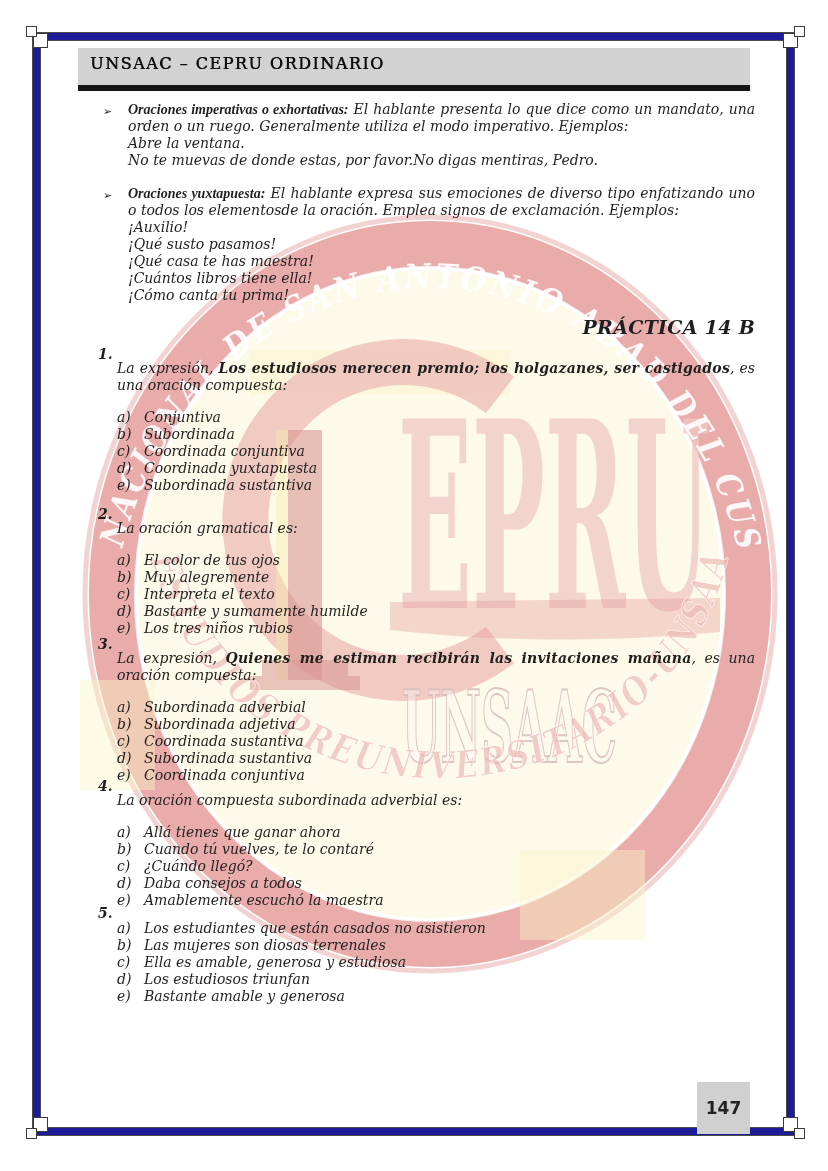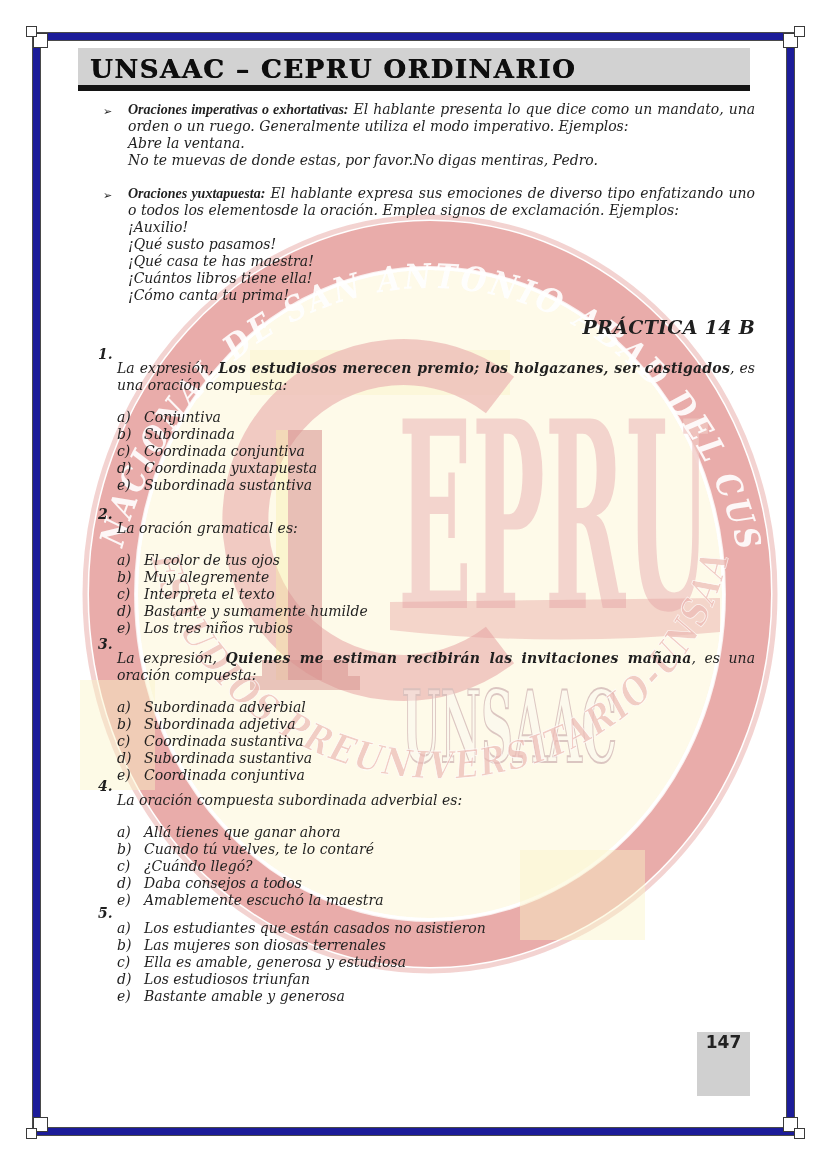--- a/index.html
+++ b/index.html
@@ -25,21 +25,21 @@
   .c-tl{left:40px;top:40px;} .c-tr{left:790px;top:40px;}
   .c-bl{left:40px;top:1124px;} .c-br{left:790px;top:1124px;}
 
   
   .header-box{
     position:absolute;left:78px;top:48px;width:672px;height:37px;
     background:#d2d2d2;z-index:4;
   }
   .header-title{
     position:absolute;left:12px;top:6px;
-    font-size:26px;font-weight:bold;letter-spacing:1.5px;color:#0e0e0e;
+    font-size:16px;font-weight:normal;letter-spacing:1.5px;color:#0e0e0e;
     text-shadow:0.6px 0 #0e0e0e;
     font-family:"DejaVu Serif", serif;white-space:nowrap;
   }
   .header-bar{
     position:absolute;left:78px;top:85px;width:672px;height:6px;
     background:#141414;z-index:4;
   }
 
   
   .watermark{position:absolute;left:0;top:0;z-index:1;pointer-events:none;}
@@ -66,22 +66,22 @@
   .q1{top:346px;} .q2{top:506px;} .q3{top:636px;} .q4{top:778px;} .q5{top:905px;}
   .q-num{position:absolute;left:0;top:0;font-weight:bold;}
   .q-text{margin-left:19px;text-align:justify;}
   .q-text b{letter-spacing:0.2px;margin-top:48px;}
   .options{margin:15px 0 0 19px;}
   .option{display:flex;}
   .opt-letter{width:27px;flex:none;}
 
   
   .pagenum{
-    position:absolute;left:697px;top:1032px;width:53px;height:64px;
-    background:#d0d0d0;display:flex;justify-content:center;
+    position:absolute;left:697px;top:1082px;width:53px;height:52px;
+    background:#d0d0d0;display:flex;align-items:center;justify-content:center;
     font-family:"DejaVu Sans", sans-serif;font-weight:bold;font-size:17px;
     color:#222;z-index:4;font-style:normal;
   }
 </style>
 </head>
 <body>
 
 <svg class="watermark" width="828" height="1171" viewBox="0 0 828 1171" aria-hidden="true">
   <g opacity="0.55">
     <ellipse cx="430" cy="594" rx="345" ry="377" fill="none" stroke="#cf4d48" stroke-width="5" opacity="0.45"></ellipse>

